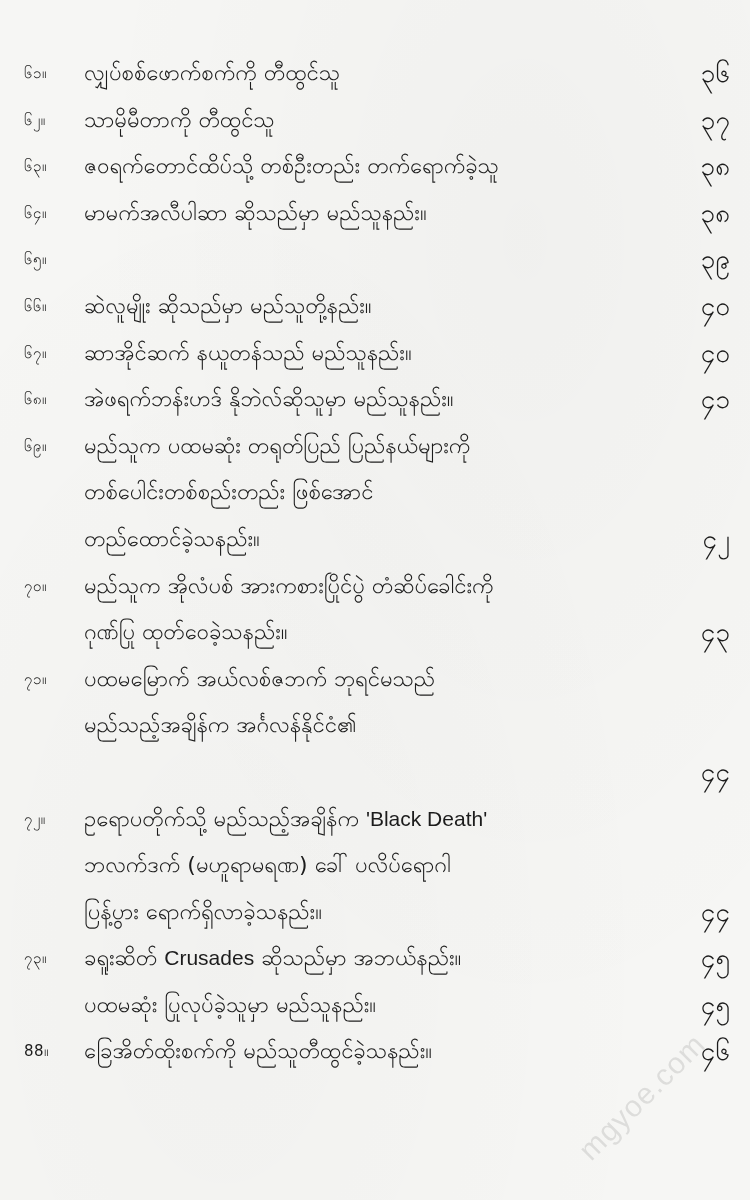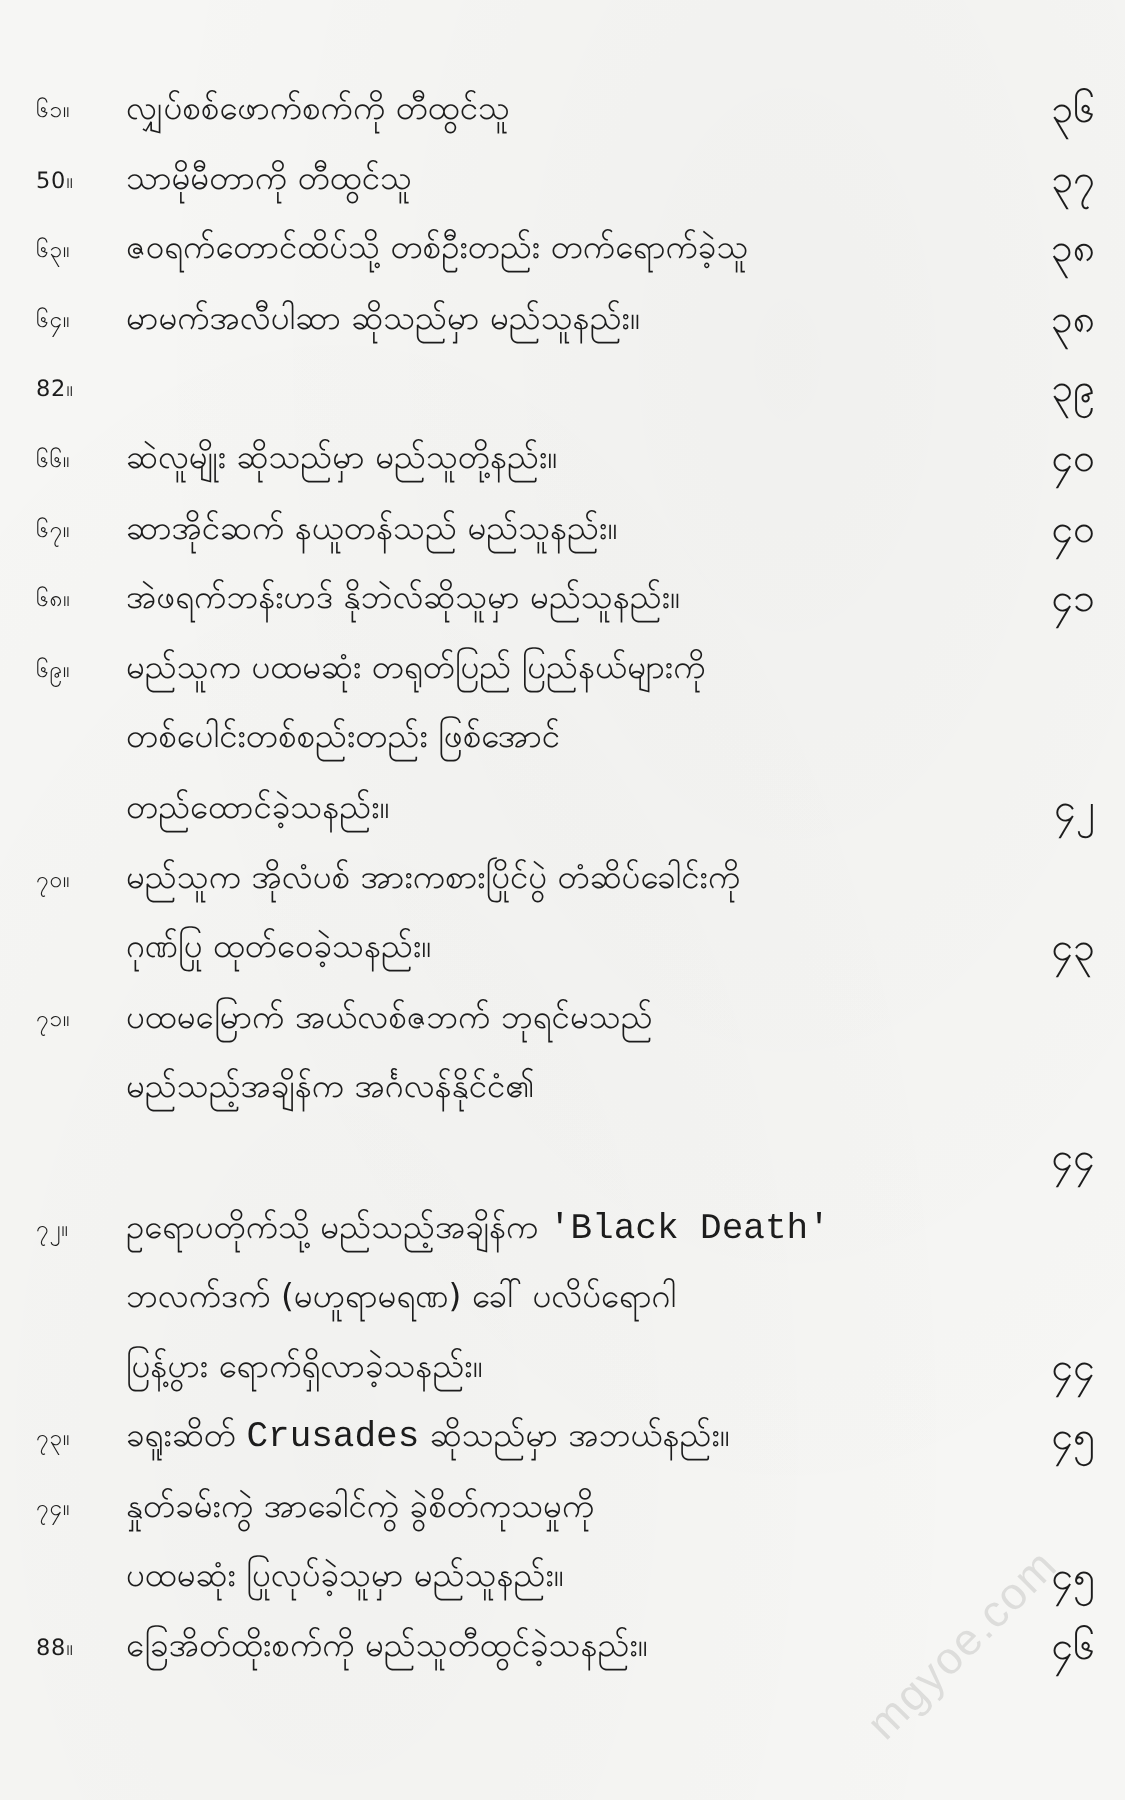--- a/index.html
+++ b/index.html
@@ -49,22 +49,22 @@
     font-size: 15px;
     letter-spacing: 0.5px;
   }
   .title {
     position: absolute;
     left: 84px;
     top: 0;
     text-align: center;
   }
   .title .latin {
-    font-family: Liberation Mono, monospace;
-    font-size: 24px;
+    font-family: Liberation Sans, sans-serif;
+    font-size: 21px;
   }
   .page-no {
     position: absolute;
     right: 20px;
     top: 0;
     text-align: right;
     font-size: 26px;
   }
   .watermark {
     position: absolute;
@@ -85,42 +85,42 @@
   <div class="toc" id="toc">
       <div class="entry">
         <div class="line">
           <span class="num">၆၁။</span>
           <span class="title">လျှပ်စစ်ဖောက်စက်ကို တီထွင်သူ</span>
           <span class="page-no">၃၆</span>
         </div>
       </div>
       <div class="entry">
         <div class="line">
-          <span class="num">50။</span>
+          <span class="num">၆၂။</span>
           <span class="title">သာမိုမီတာကို တီထွင်သူ</span>
           <span class="page-no">၃၇</span>
         </div>
       </div>
       <div class="entry">
         <div class="line">
           <span class="num">၆၃။</span>
           <span class="title">ဇဝရက်တောင်ထိပ်သို့ တစ်ဦးတည်း တက်ရောက်ခဲ့သူ</span>
           <span class="page-no">၃၈</span>
         </div>
       </div>
       <div class="entry">
         <div class="line">
           <span class="num">၆၄။</span>
           <span class="title">မာမက်အလီပါဆာ ဆိုသည်မှာ မည်သူနည်း။</span>
           <span class="page-no">၃၈</span>
         </div>
       </div>
       <div class="entry">
         <div class="line">
-          <span class="num">82။</span>
+          <span class="num">၆၅။</span>
           <span class="page-no">၃၉</span>
         </div>
       </div>
       <div class="entry">
         <div class="line">
           <span class="num">၆၆။</span>
           <span class="title">ဆဲလူမျိုး ဆိုသည်မှာ မည်သူတို့နည်း။</span>
           <span class="page-no">၄၀</span>
         </div>
       </div>
@@ -187,24 +187,20 @@
         </div>
       </div>
       <div class="entry">
         <div class="line">
           <span class="num">၇၃။</span>
           <span class="title"><span>ခရူးဆိတ် </span><span class="latin">Crusades</span><span> ဆိုသည်မှာ အဘယ်နည်း။</span></span>
           <span class="page-no">၄၅</span>
         </div>
       </div>
       <div class="entry">
-        <div class="line">
-          <span class="num">၇၄။</span>
-          <span class="title">နှုတ်ခမ်းကွဲ အာခေါင်ကွဲ ခွဲစိတ်ကုသမှုကို</span>
-        </div>
         <div class="line">
           <span class="title">ပထမဆုံး ပြုလုပ်ခဲ့သူမှာ မည်သူနည်း။</span>
           <span class="page-no">၄၅</span>
         </div>
       </div>
       <div class="entry">
         <div class="line">
           <span class="num">88။</span>
           <span class="title">ခြေအိတ်ထိုးစက်ကို မည်သူတီထွင်ခဲ့သနည်း။</span>
           <span class="page-no">၄၆</span>

